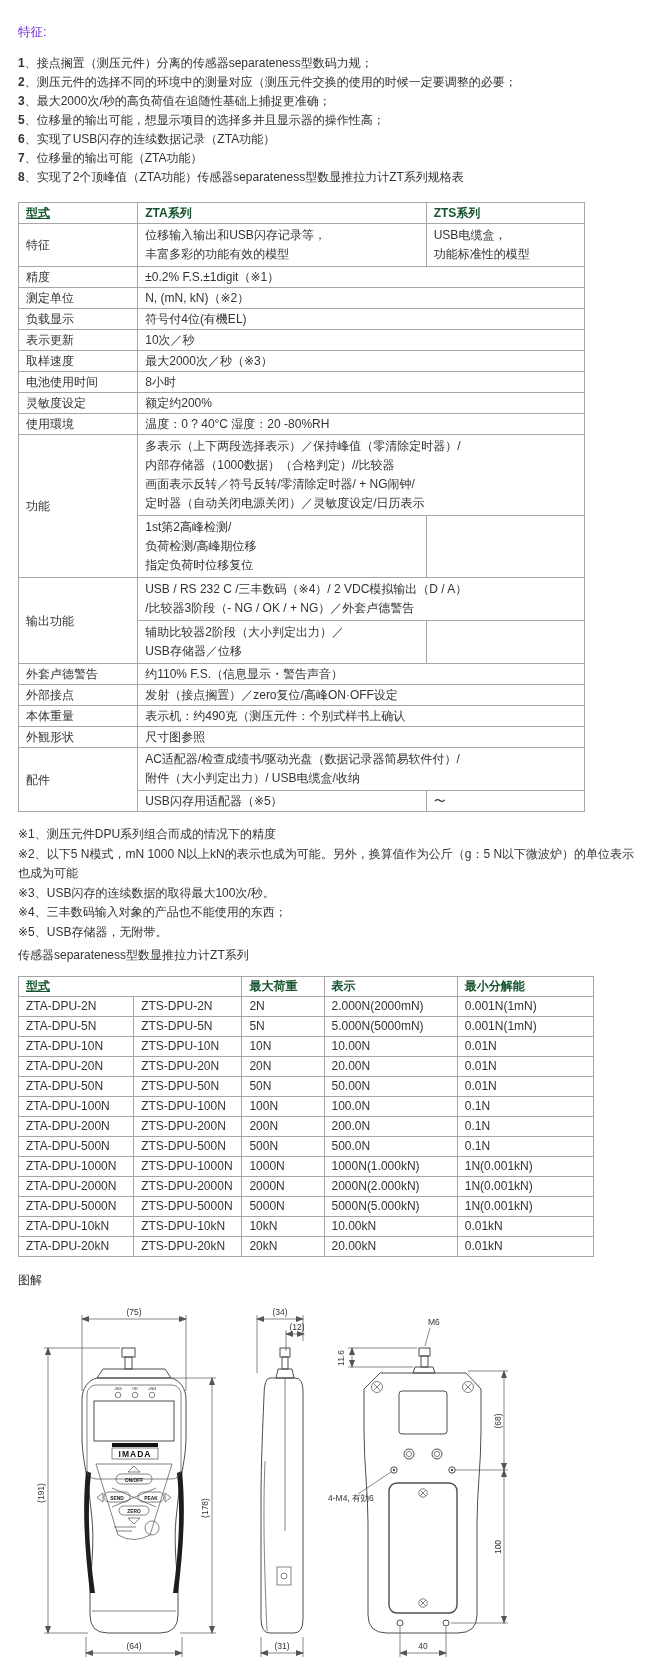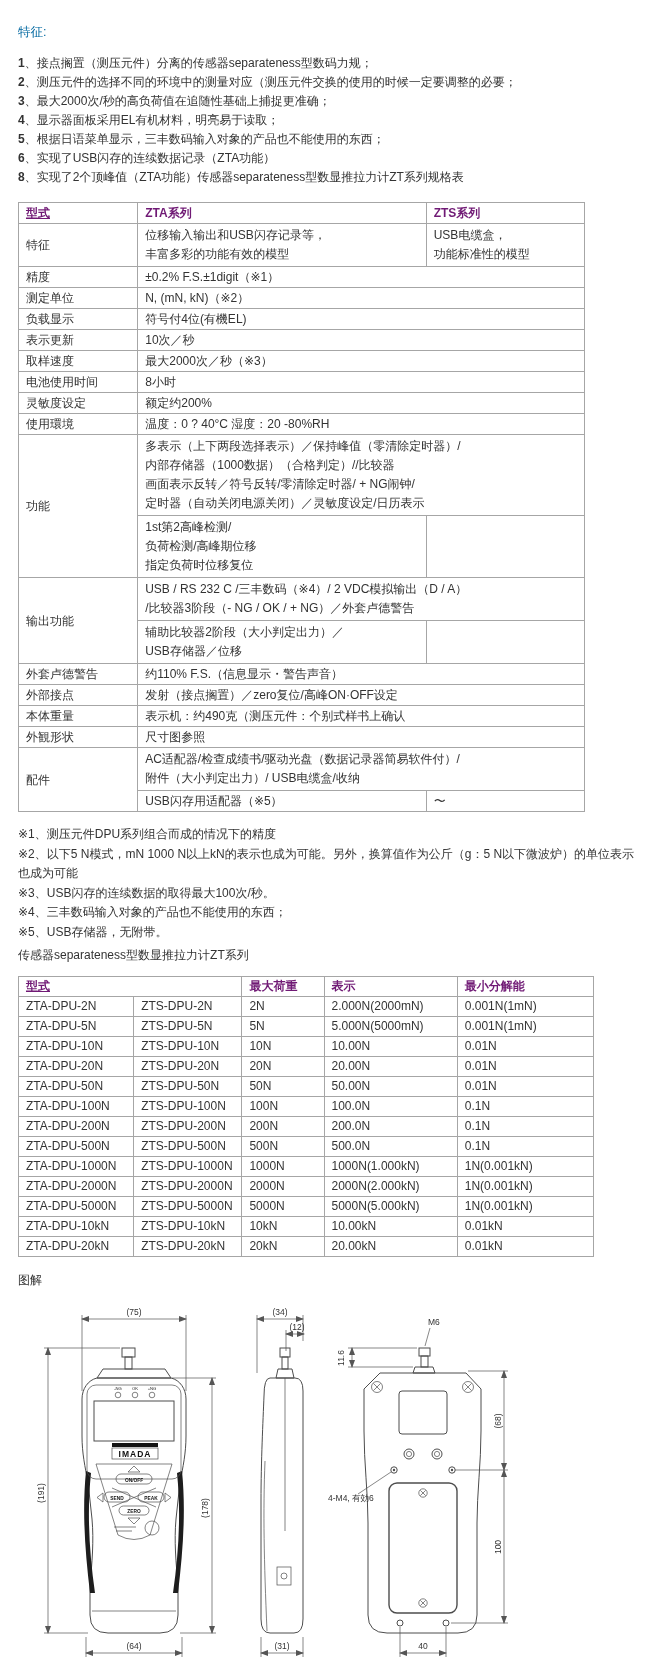--- a/index.html
+++ b/index.html
@@ -2,27 +2,27 @@
 <html><head>
 <meta charset="utf-8">
 <style>
   html,body{margin:0;padding:0;}
   body{
     width:658px;height:1659px;overflow:hidden;background:#fff;
     font-family:"Liberation Sans","DejaVu Sans",sans-serif;
     color:#333;font-size:12px;
   }
   .doc{padding:0 18px;}
-  .feat-title{margin:24px 0 13px 0;font-size:12.5px;color:#0369a1;}
+  .feat-title{margin:24px 0 13px 0;font-size:12.5px;color:#6d28d9;}
   .feat-item{line-height:19px;white-space:nowrap;}
   .feat-num{font-weight:bold;}
   table{border-collapse:collapse;table-layout:fixed;}
   td,th{border:1px solid #a6a6a6;padding:2px 7px;vertical-align:middle;
         font-size:12px;line-height:16px;text-align:left;overflow:hidden;}
-  th{font-weight:bold;color:#701a75;}
+  th{font-weight:bold;color:#14532d;}
   .u{text-decoration:underline;}
   #spec-table{margin-top:15px;width:567px;}
   #spec-table .ml div{line-height:19px;}
   .notes{margin-top:13px;}
   .notes div{line-height:19.5px;}
   .sec-title{margin:5px 0 12px 0;}
   #model-table{width:576px;}
   #model-table td,#model-table th{line-height:15px;padding:2px 7px;}
   .diag-title{margin:15px 0 0 0;}
   svg{display:block;margin-left:-18px;margin-top:12px;}
@@ -40,23 +40,23 @@
 <body>
 
 <div class="doc">
 
   <div class="feat-title">特征:</div>
 
   <div>
     <div class="feat-item"><span class="feat-num">1</span><span>、接点搁置（测压元件）分离的传感器separateness型数码力规；</span></div>
     <div class="feat-item"><span class="feat-num">2</span><span>、测压元件的选择不同的环境中的测量对应（测压元件交换的使用的时候一定要调整的必要；</span></div>
     <div class="feat-item"><span class="feat-num">3</span><span>、最大2000次/秒的高负荷值在追随性基础上捕捉更准确；</span></div>
-    <div class="feat-item"><span class="feat-num">4</span><span>、显示器面板采用EL有机材料，明亮易于读取；</span></div>
-    <div class="feat-item"><span class="feat-num">5</span><span>、根据日语菜单显示，三丰数码输入对象的产品也不能使用的东西；</span></div>
+    <div class="feat-item"><span class="feat-num">5</span><span>、位移量的输出可能，想显示项目的选择多并且显示器的操作性高；</span></div>
     <div class="feat-item"><span class="feat-num">6</span><span>、实现了USB闪存的连续数据记录（ZTA功能）</span></div>
+    <div class="feat-item"><span class="feat-num">7</span><span>、位移量的输出可能（ZTA功能）</span></div>
     <div class="feat-item"><span class="feat-num">8</span><span>、实现了2个顶峰值（ZTA功能）传感器separateness型数显推拉力计ZT系列规格表</span></div>
   </div>
 
   <table id="spec-table">
     <colgroup>
         <col style="width:119px">
         <col style="width:288px">
         <col style="width:158px">
       </colgroup>
     <tbody>

